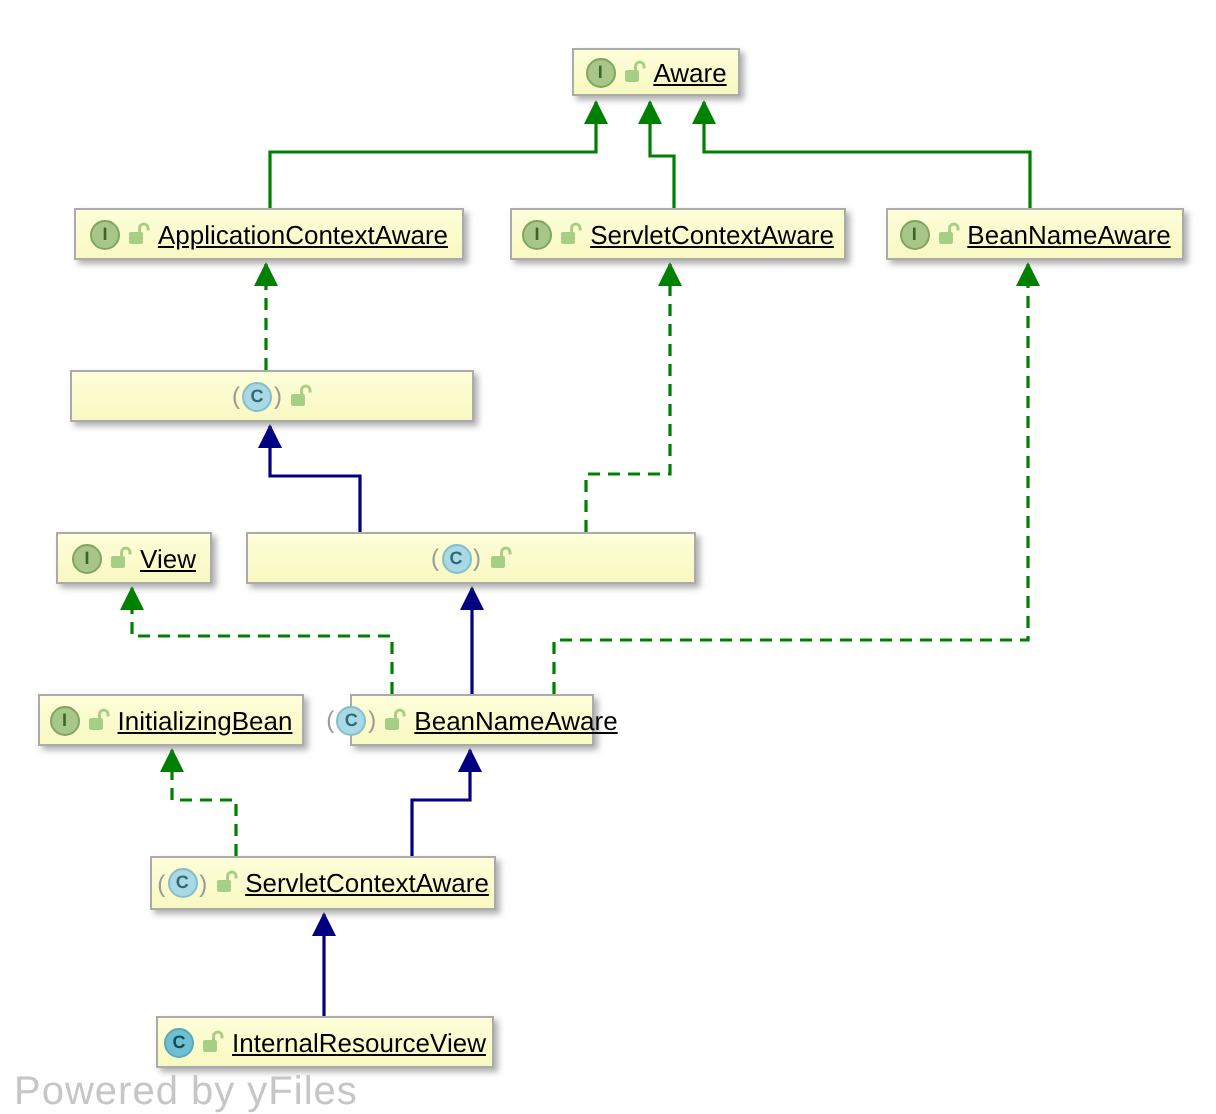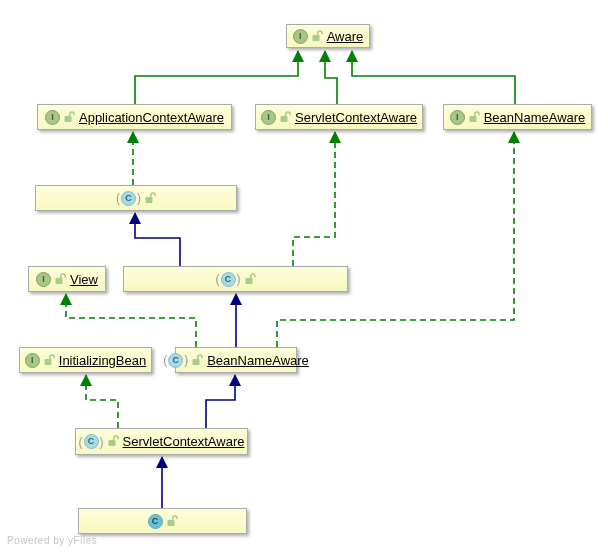--- a/index.html
+++ b/index.html
@@ -34,21 +34,21 @@
   }
   .iface{background:#A8C687;color:#3C6428;border:1px solid #7FA55E;}
   .cls  {background:#6FBFD2;color:#124A56;border:1px solid #58A9BC;}
   .cls.abs{background:#A9D9E4;border:1px solid #84BECB;color:#2E6974;}
   .abs-wrap{display:inline-flex;align-items:center;gap:1px;flex:0 0 auto;}
   .paren{color:#9a9a9a;font-size:12px;line-height:1;}
   .lock{display:inline-flex;flex:0 0 auto;margin-top:-1px;}
   .label{display:inline-block;text-decoration:underline;}
   #watermark{
     position:absolute;left:7px;top:535px;
-    font-size:10px;color:#C6C6C6;letter-spacing:0.5px;
+    font-size:20px;color:#C6C6C6;letter-spacing:0.5px;
   }
 </style>
 </head>
 <body>
 
 <div id="canvas">
 
   <svg id="edges">
     <defs>
       <marker id="ag" viewBox="0 0 12 12" refX="11" refY="6" markerWidth="12" markerHeight="12" markerUnits="userSpaceOnUse" orient="auto">
@@ -197,17 +197,18 @@
   </div>
 
   <div class="node" style="left:78px;top:508px;width:169px;">
     <span class="badge cls">C</span>
     <span class="lock">
         <svg width="11" height="12" viewBox="0 0 11 12">
           <rect x="0.5" y="5" width="7" height="6" rx="1" fill="#A6CE84"></rect>
           <path d="M5.8 5 V3.1 a2.1 2.1 0 0 1 4.2 0 V4.2" stroke="#A6CE84" stroke-width="1.5" fill="none"></path>
         </svg>
       </span>
+    <span class="label">InternalResourceView</span>
   </div>
 
   <div id="watermark">Powered by yFiles</div>
 
 </div>
 
 </body></html>

